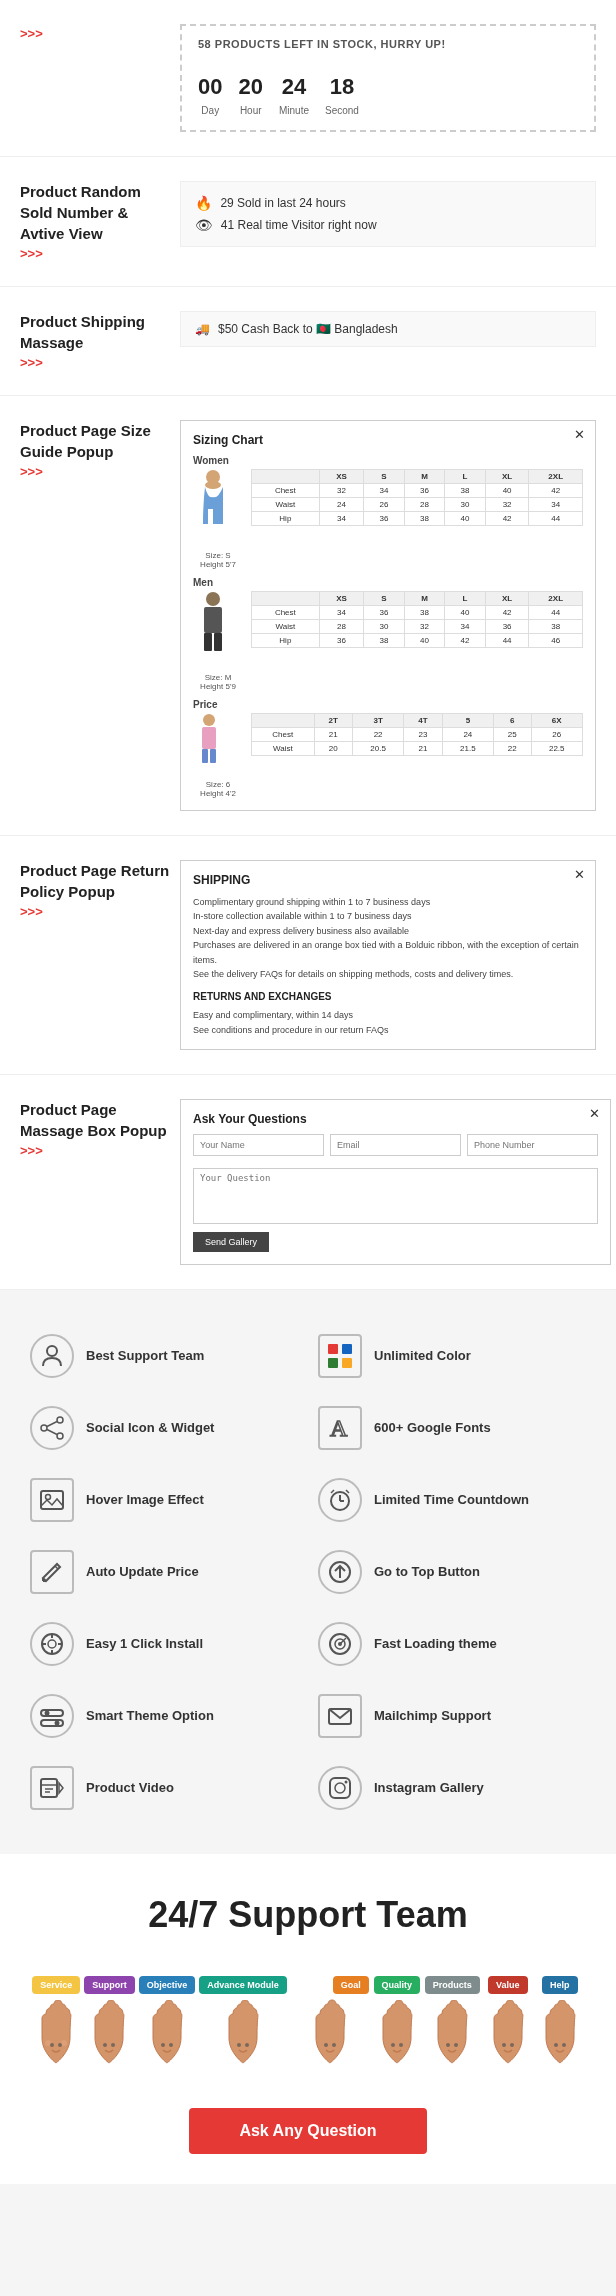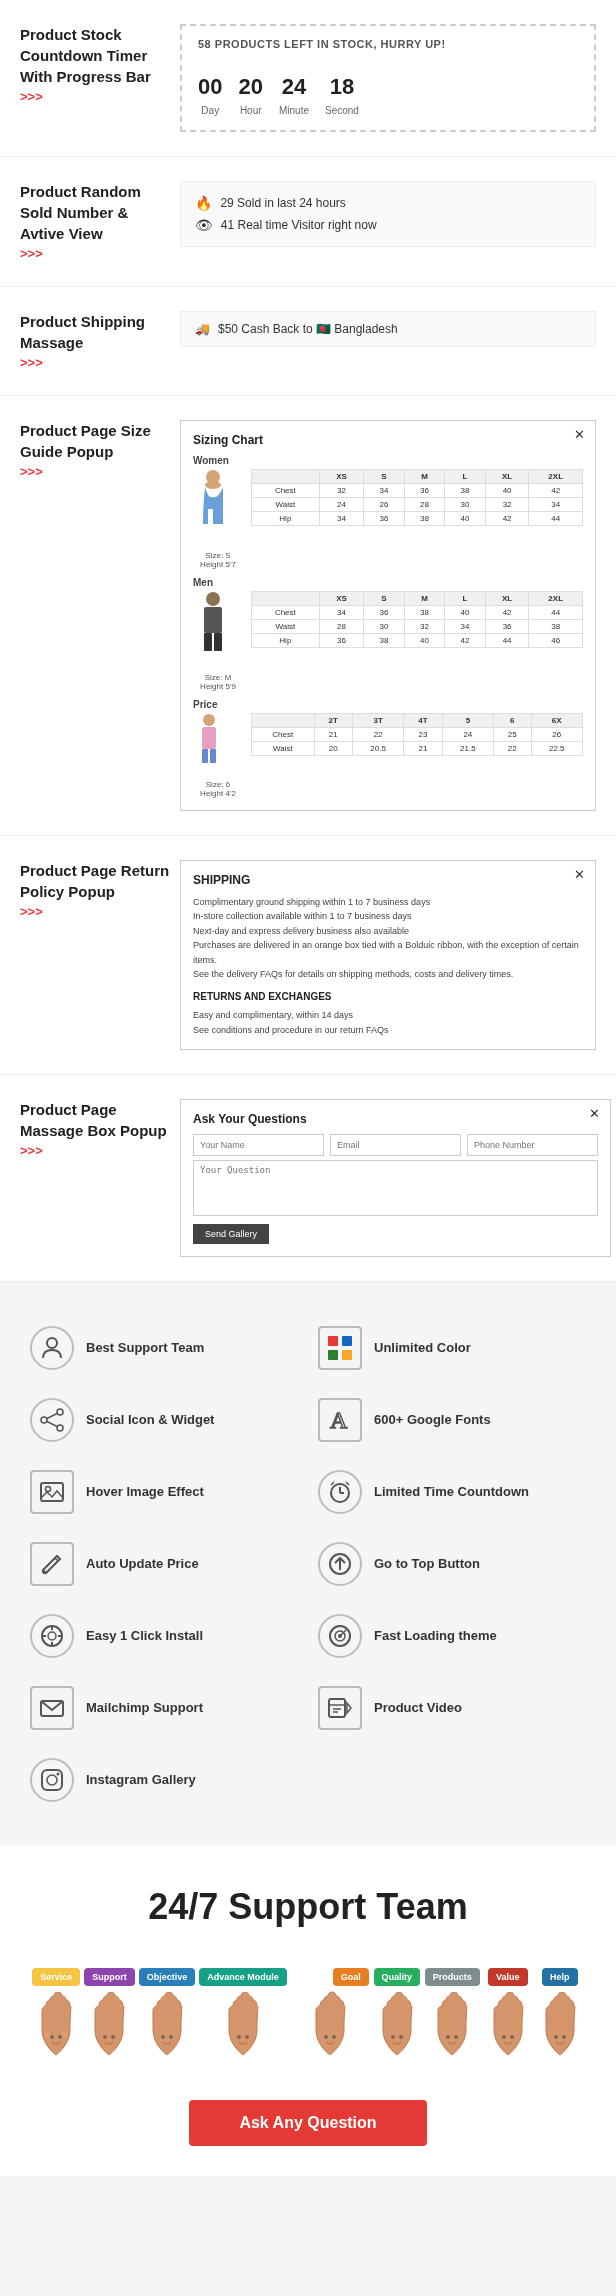--- a/index.html
+++ b/index.html
@@ -137,21 +137,21 @@
       color: #444;
       margin: 6px 0 3px;
     }
 
     
     .return-content { font-size: 9px; color: #444; line-height: 1.6; }
     .return-section-title { font-size: 10px; font-weight: bold; color: #222; margin-top: 8px; margin-bottom: 3px; text-transform: uppercase; }
 
     
     .msg-form { font-size: 9px; }
-    .msg-row { display: flex; gap: 6px; margin-bottom: 4px; }
+    .msg-row { display: flex; gap: 6px; margin-bottom: 12px; }
     .msg-input {
       border: 1px solid #ccc;
       background: #fff;
       height: 22px;
       flex: 1;
       padding: 2px 6px;
       font-size: 9px;
       color: #999;
     }
     .msg-textarea {
@@ -280,21 +280,20 @@
       border-radius: 4px;
       cursor: pointer;
       margin-top: 20px;
     }
   </style>
 </head>
 <body>
 
 <div class="feature-section">
   <div class="feature-left">
-    <div class="feature-title">Product Stock Countdown Timer With Progress Bar</div>
     <span class="feature-arrows">&gt;&gt;&gt;</span>
   </div>
   <div class="feature-right">
     <div class="countdown-box">
       <div class="countdown-header">58 PRODUCTS LEFT IN STOCK, HURRY UP!</div>
       <div class="countdown-timer">
         <div class="timer-unit">
           <span class="timer-number">00</span>
           <span class="timer-label">Day</span>
         </div>
@@ -669,20 +668,31 @@
           <circle cx="14" cy="14" r="10" fill="none" stroke="#555" stroke-width="2"></circle>
           <circle cx="14" cy="14" r="5" fill="none" stroke="#555" stroke-width="1.5"></circle>
           <circle cx="14" cy="14" r="2" fill="#555"></circle>
           <line x1="14" y1="14" x2="20" y2="8" stroke="#555" stroke-width="1.5"></line>
         </svg>
       </div>
       <span class="feature-item-label">Fast Loading theme</span>
     </div>
 
     <div class="feature-item">
+      <div class="feature-icon-circle">
+        <svg width="28" height="28" viewBox="0 0 28 28">
+          <rect x="3" y="8" width="22" height="6" rx="3" fill="none" stroke="#555" stroke-width="2"></rect>
+          <circle cx="9" cy="11" r="2.5" fill="#555"></circle>
+          <rect x="3" y="18" width="22" height="6" rx="3" fill="none" stroke="#555" stroke-width="2"></rect>
+          <circle cx="19" cy="21" r="2.5" fill="#555"></circle>
+        </svg>
+      </div>
+      <span class="feature-item-label">Smart Theme Option</span>
+    </div>
+    <div class="feature-item">
       <div class="feature-icon-square">
         <svg width="28" height="28" viewBox="0 0 28 28">
           <rect x="3" y="7" width="22" height="15" rx="2" fill="none" stroke="#555" stroke-width="2"></rect>
           <polyline points="3,7 14,16 25,7" fill="none" stroke="#555" stroke-width="2"></polyline>
         </svg>
       </div>
       <span class="feature-item-label">Mailchimp Support</span>
     </div>
 
     <div class="feature-item">

